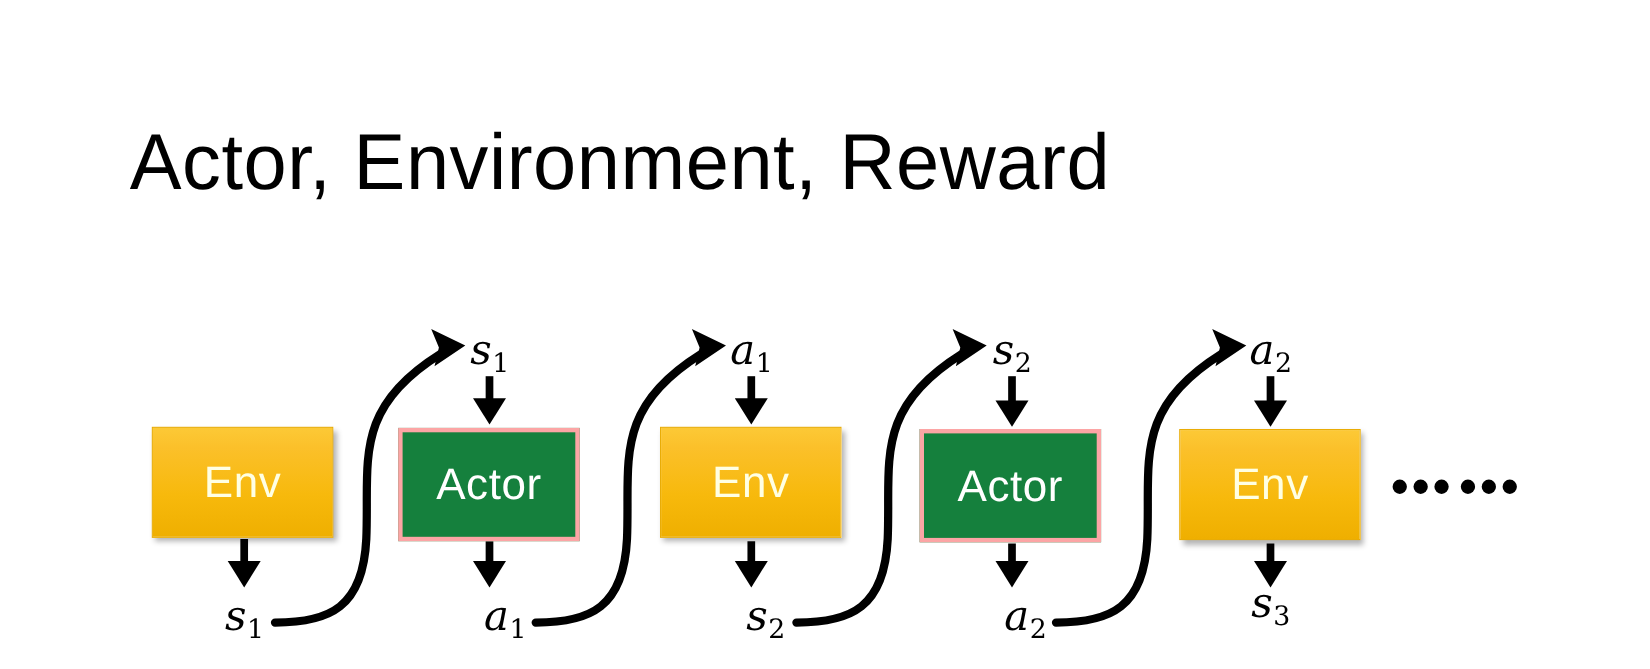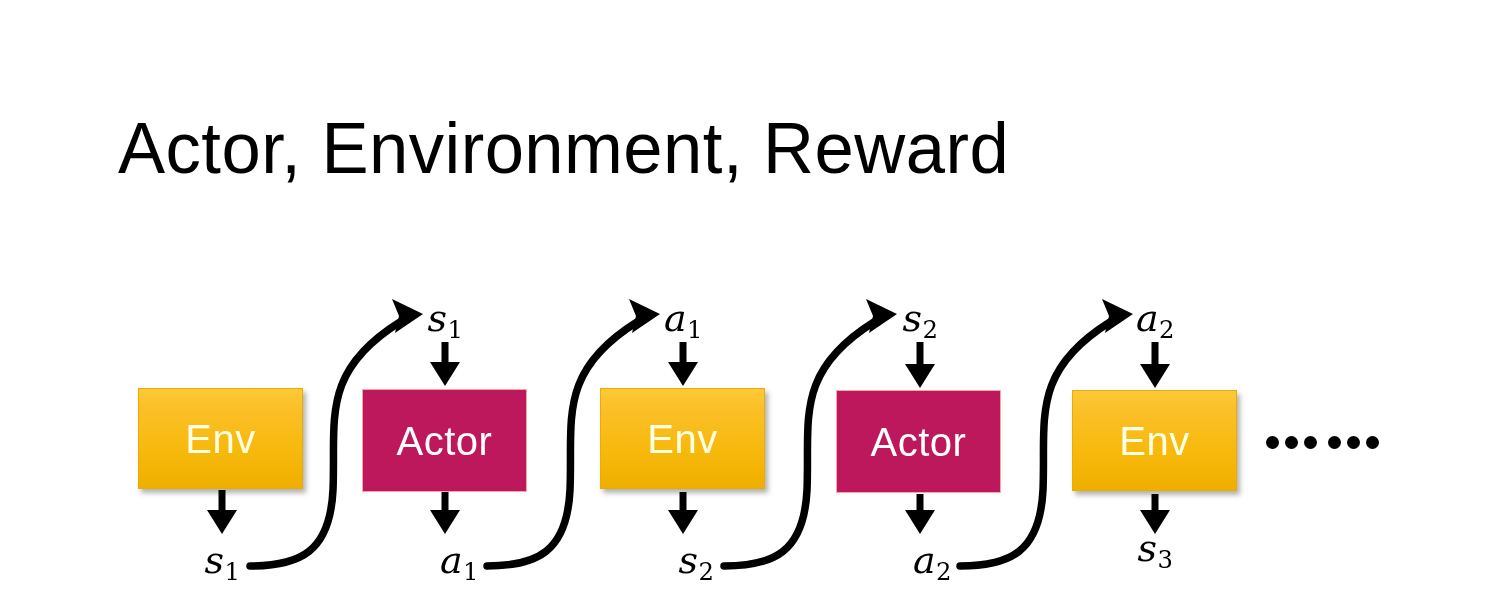--- a/index.html
+++ b/index.html
@@ -82,22 +82,22 @@
   .node.env {
     background: linear-gradient(to bottom, #FCC936 0%, #FBC02A 18%, #F7B90C 62%, #EFAF00 100%);
     border: 1px solid #E9AC06;
     box-shadow: 3px 4px 5px rgba(0,0,0,0.30);
   }
   .node.env .node-label {
     color: #FFFFE3;
   }
 
   .node.actor {
-    background: #be185d;
-    border: 1px solid #fca5a5;
+    background: #15803d;
+    border: 4px solid #fca5a5;
     box-shadow: none;
   }
   .node.actor .node-label {
     color: #FFFFFF;
   }
 
   
   .varlabel {
     position: absolute;
     font-family: "DejaVu Serif", serif;

